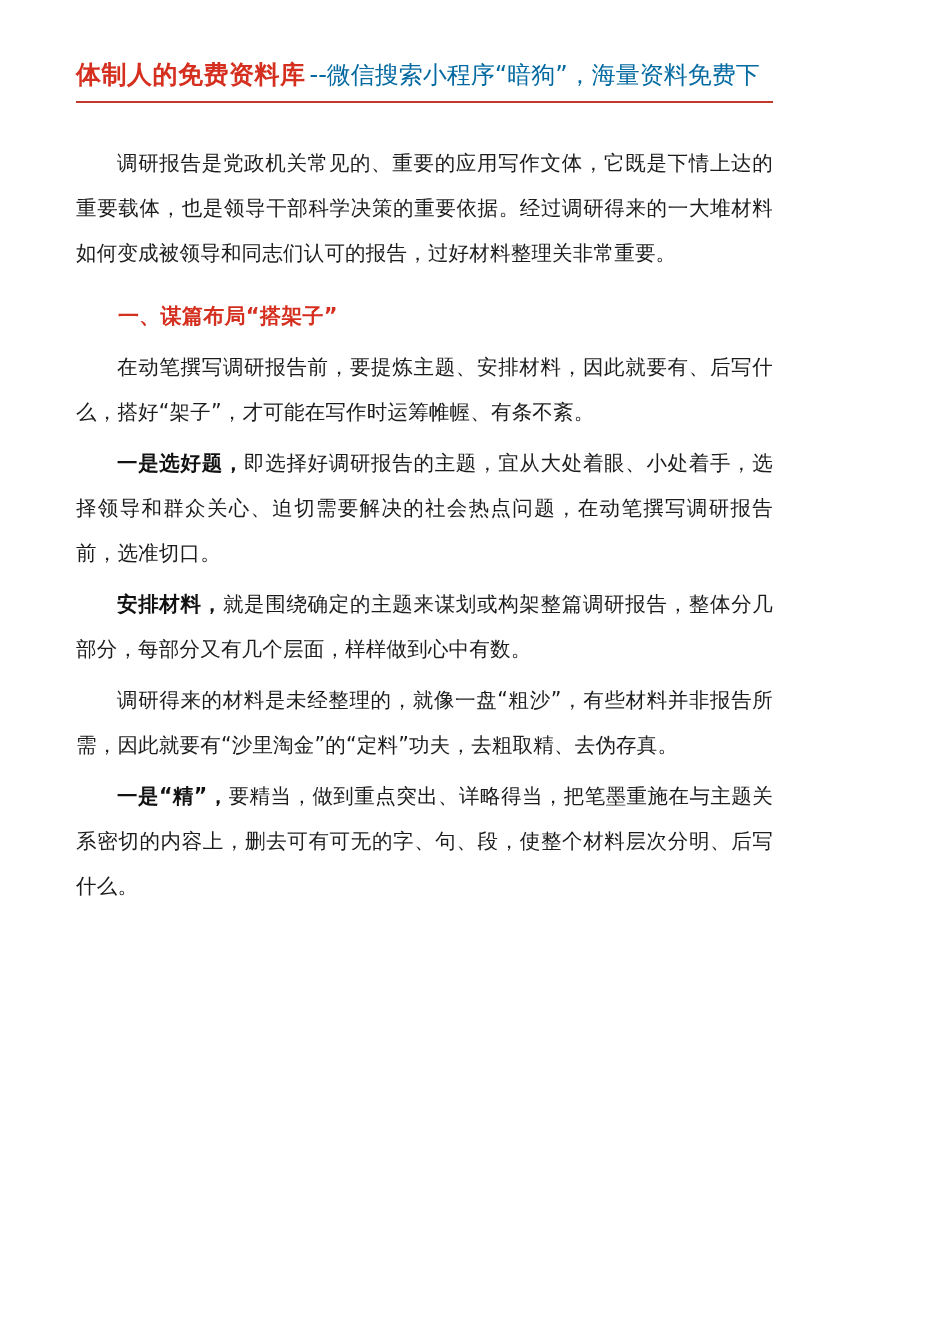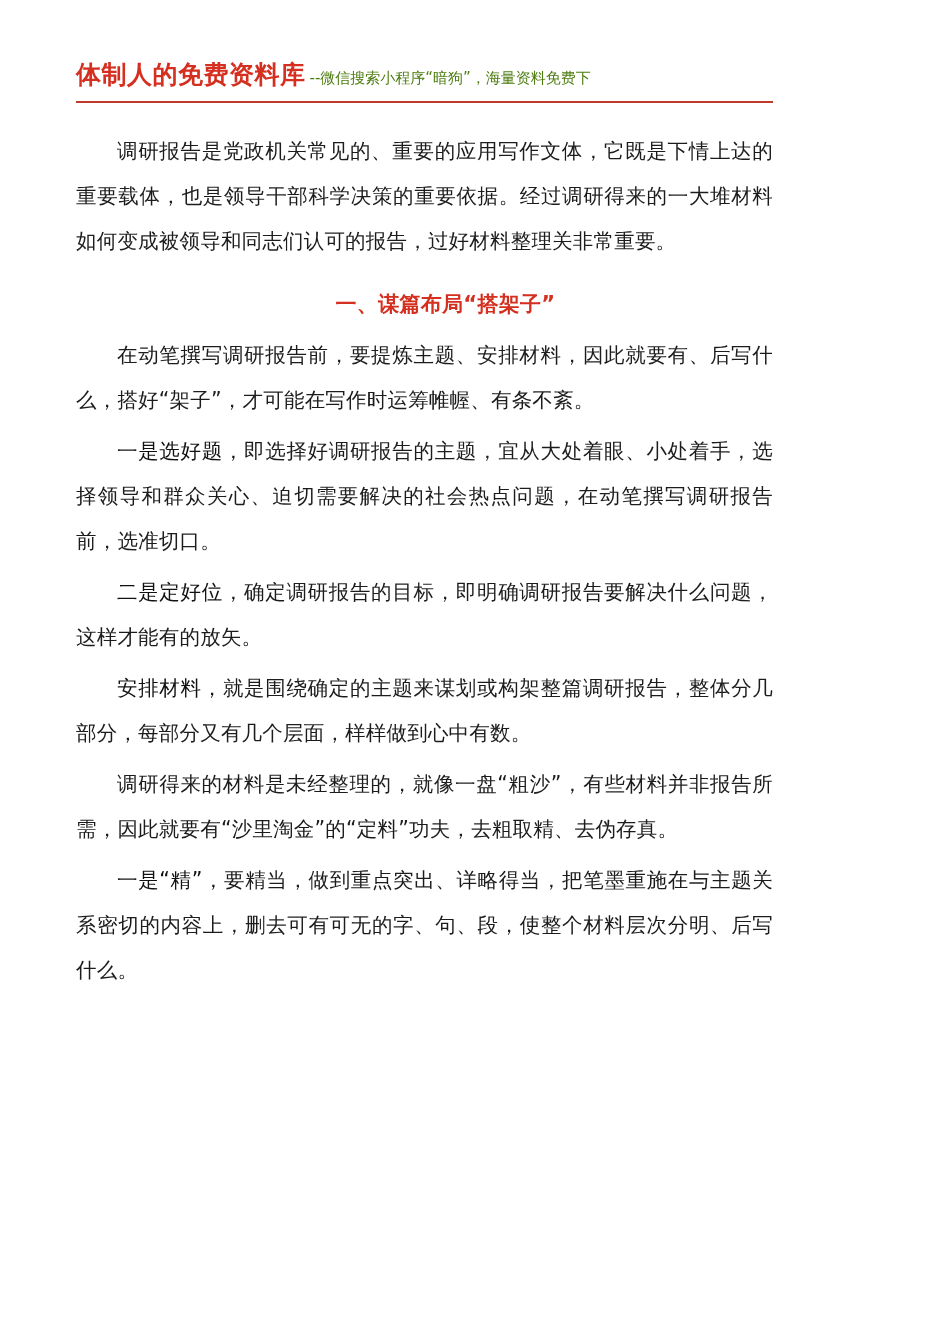--- a/index.html
+++ b/index.html
@@ -34,27 +34,27 @@
   }
   .header-title {
     font-family: "DejaVu Sans", "Liberation Sans", sans-serif;
     font-weight: bold;
     font-size: 25px;
     color: #d42f1f;
     letter-spacing: 0.5px;
   }
   .header-sub {
     font-family: "DejaVu Sans", "Liberation Sans", sans-serif;
-    font-size: 15px;
-    color: #4d7c0f;
+    font-size: 24px;
+    color: #0369a1;
     margin-left: 4px;
     letter-spacing: 0px;
   }
   .content {
-    margin: 0 76px;
+    margin: 12px 76px;
     padding-top: 26px;
   }
   p.body-text {
     margin: 0 0 6px 0;
     font-family: "DejaVu Sans", "Liberation Sans", sans-serif;
     font-size: 20.5px;
     line-height: 45px;
     color: #1c1c1c;
     text-indent: 2em;
     text-align: justify;
@@ -62,24 +62,23 @@
   }
   h2.section-title {
     margin: 18px 0 6px 0;
     font-family: "DejaVu Sans", "Liberation Sans", sans-serif;
     font-size: 21px;
     font-weight: bold;
     line-height: 45px;
     color: #d42f1f;
     text-indent: 2em;
     letter-spacing: 0.3px;
-    text-align: center;
   }
   .lead {
-    font-weight: normal;
+    font-weight: bold;
     color: #111111;
   }
 </style>
 </head>
 <body>
 
 <div class="page">
 
   <div class="header-band">
     <span class="header-title">体制人的免费资料库</span>
@@ -89,21 +88,20 @@
   <div class="content">
 
     <p class="body-text">调研报告是党政机关常见的、重要的应用写作文体，它既是下情上达的重要载体，也是领导干部科学决策的重要依据。经过调研得来的一大堆材料如何变成被领导和同志们认可的报告，过好材料整理关非常重要。</p>
 
     <h2 class="section-title">一、谋篇布局“搭架子”</h2>
 
     <p class="body-text">在动笔撰写调研报告前，要提炼主题、安排材料，因此就要有、后写什么，搭好“架子”，才可能在写作时运筹帷幄、有条不紊。</p>
 
     <p class="body-text"><span class="lead">一是选好题，</span><span>即选择好调研报告的主题，宜从大处着眼、小处着手，选择领导和群众关心、迫切需要解决的社会热点问题，在动笔撰写调研报告前，选准切口。</span></p>
 
-    <p class="body-text"><span class="lead">二是定好位，</span><span>确定调研报告的目标，即明确调研报告要解决什么问题，这样才能有的放矢。</span></p>
 
     <p class="body-text"><span class="lead">安排材料，</span><span>就是围绕确定的主题来谋划或构架整篇调研报告，整体分几部分，每部分又有几个层面，样样做到心中有数。</span></p>
 
 
     <p class="body-text">调研得来的材料是未经整理的，就像一盘“粗沙”，有些材料并非报告所需，因此就要有“沙里淘金”的“定料”功夫，去粗取精、去伪存真。</p>
 
     <p class="body-text"><span class="lead">一是“精”，</span><span>要精当，做到重点突出、详略得当，把笔墨重施在与主题关系密切的内容上，删去可有可无的字、句、段，使整个材料层次分明、后写什么。</span></p>
 
   </div>
 

